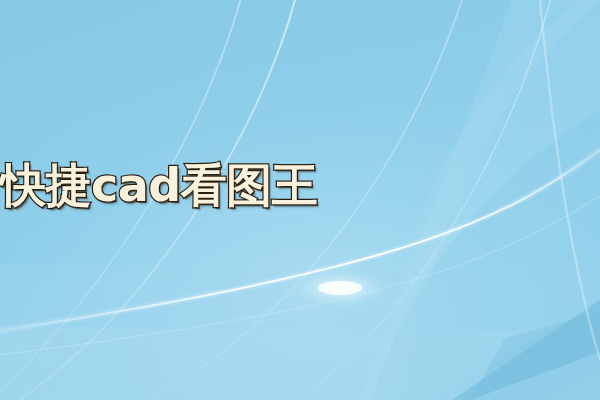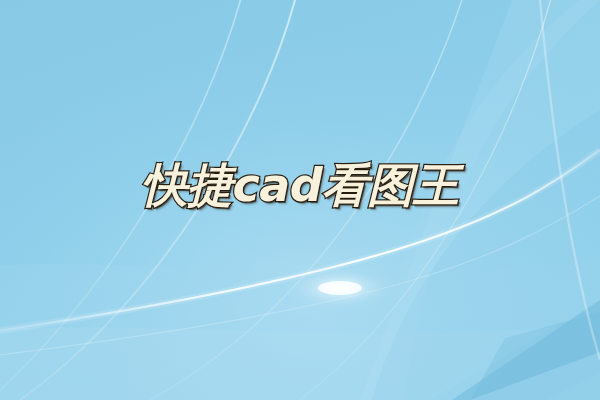--- a/index.html
+++ b/index.html
@@ -29,22 +29,20 @@
     height: 400px;
     display: block;
   }
 
   
   #title-layer {
     position: absolute;
     inset: 0;
     display: flex;
     align-items: center;
-    justify-content: center;
-    font-style: italic;
   }
 
   #headline {
     margin: 0;
     padding: 0;
     font-family: "DejaVu Sans", "Liberation Sans", sans-serif;
     font-size: 46px;
     font-weight: 700;
     line-height: 1;
     letter-spacing: -0.5px;

